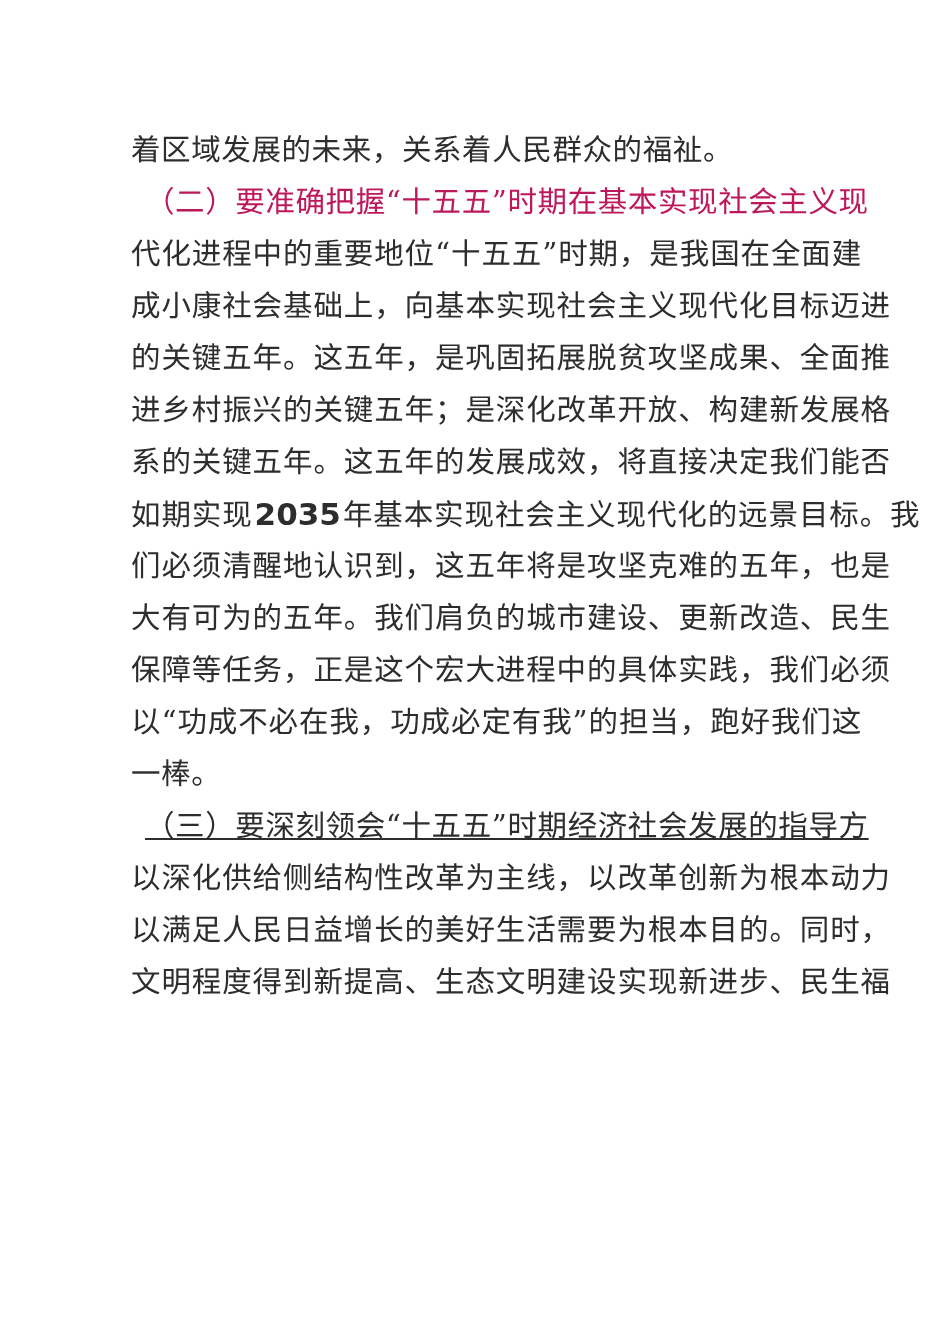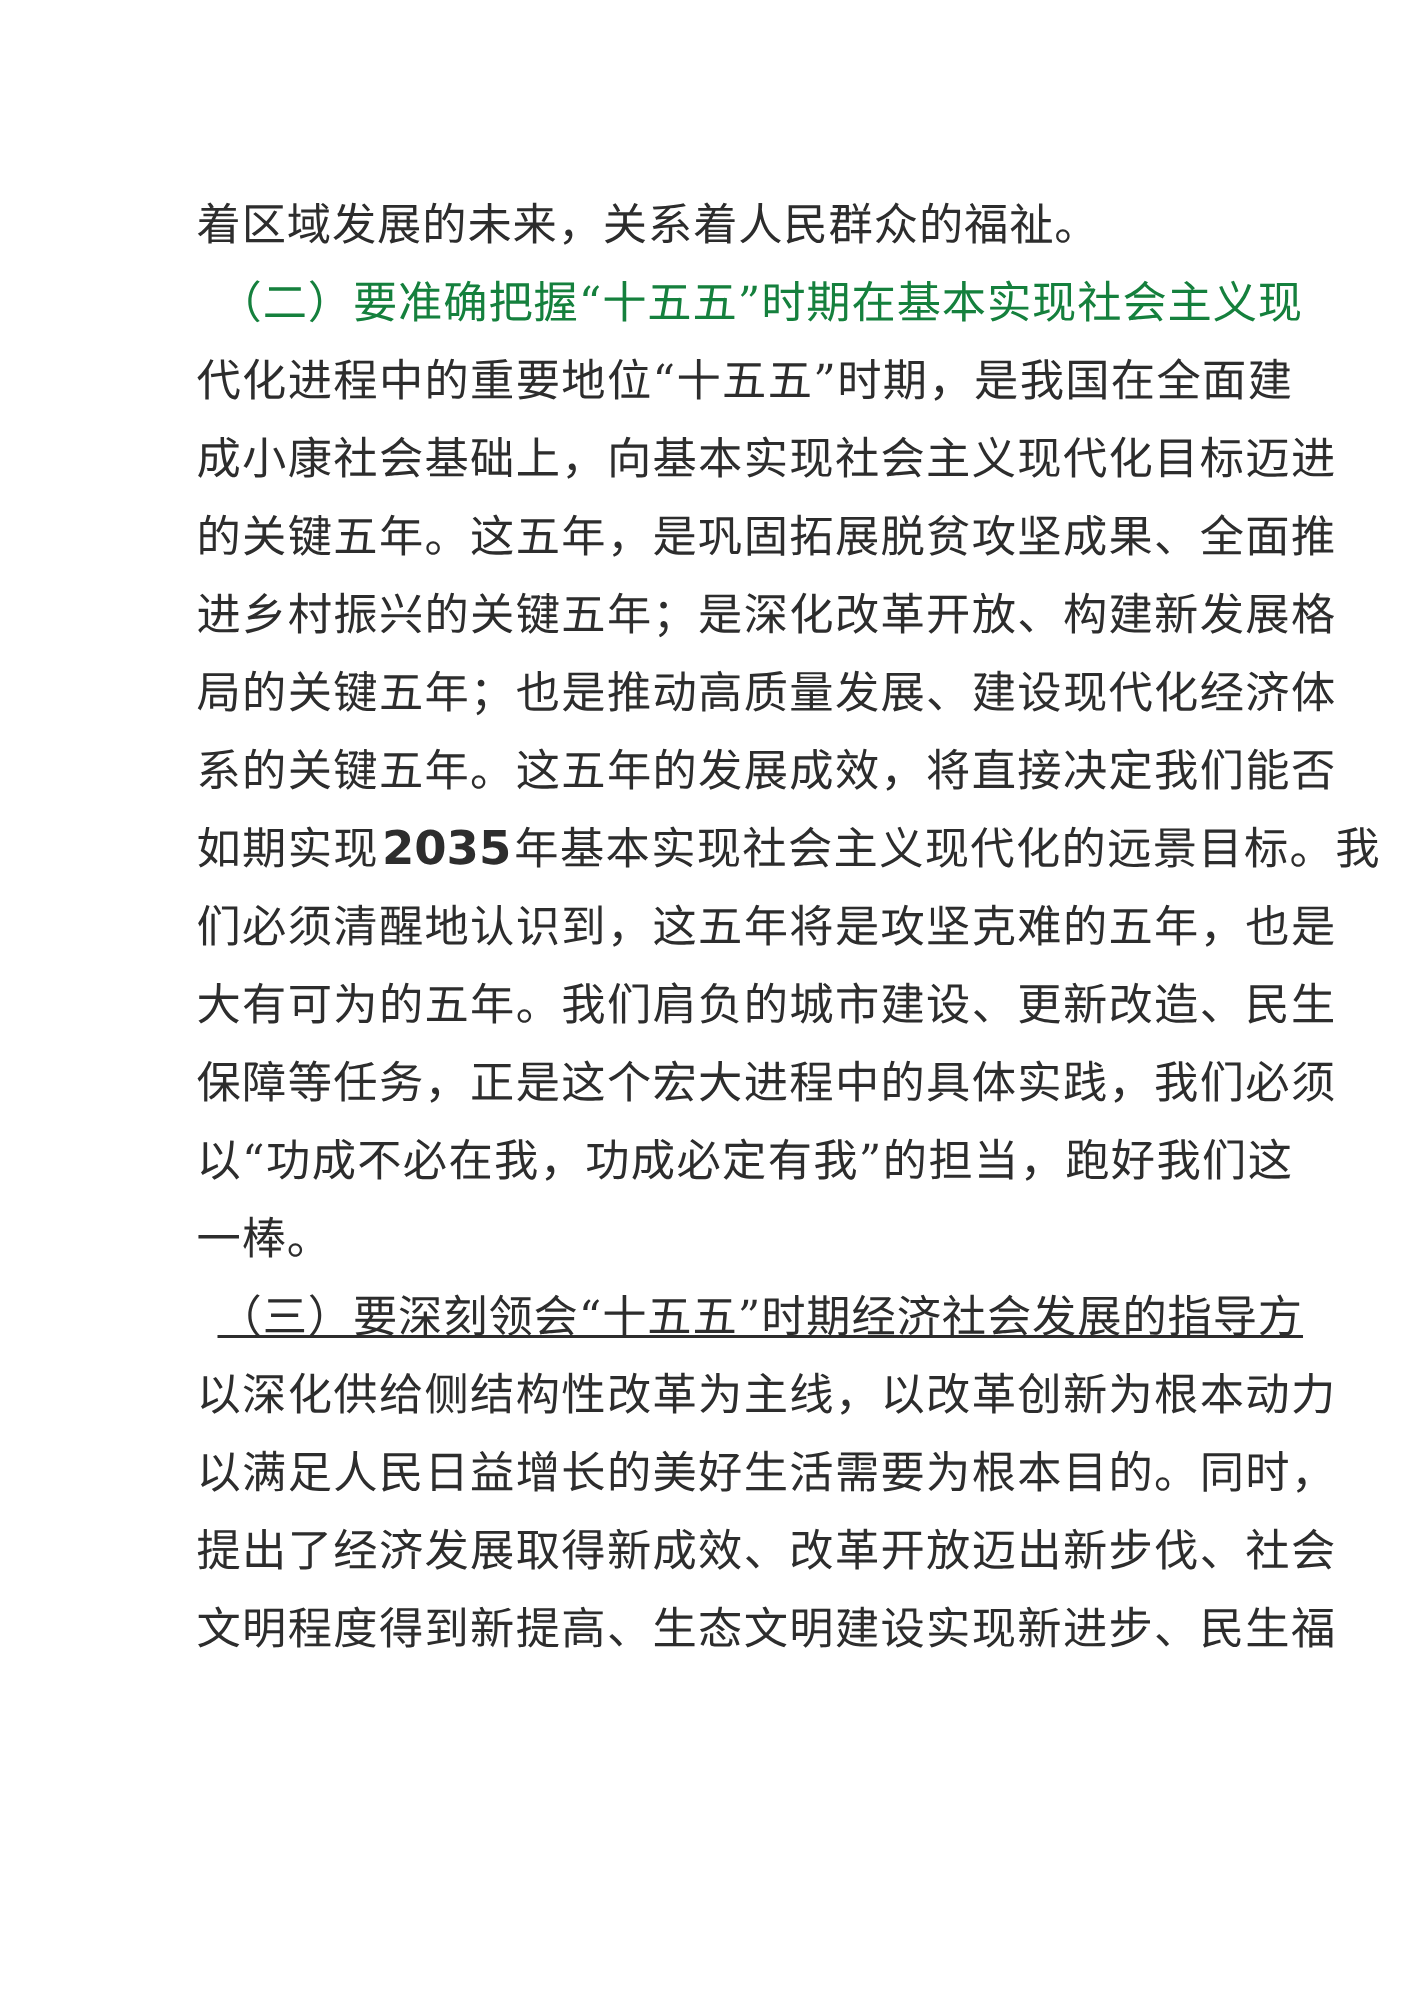--- a/index.html
+++ b/index.html
@@ -61,33 +61,31 @@
     padding: 0 2px;
   }
 </style>
 </head>
 <body>
 
 <div id="page" style="width: 950px; height: 1344px; background: rgb(255, 255, 255); margin-top: 12px;">
   <div id="doc-body" style="left: 131px; top: 112px;">
 
     <div class="doc-line short" style="line-height: 52px; height: 52px; color: rgb(45, 45, 45);">着区域发展的未来，关系着人民群众的福祉。</div>
-    <div class="doc-line indent" style="line-height: 52px; height: 52px; color: #15803d;">（二）要准确把握“十五五”时期在基本实现社会主义现</div>
+    <div class="doc-line indent" style="line-height: 52px; height: 52px; color: #be185d;">（二）要准确把握“十五五”时期在基本实现社会主义现</div>
     <div class="doc-line justify" style="line-height: 52px; height: 52px; color: rgb(45, 45, 45);">代化进程中的重要地位“十五五”时期，是我国在全面建</div>
     <div class="doc-line justify" style="line-height: 52px; height: 52px; color: rgb(45, 45, 45);">成小康社会基础上，向基本实现社会主义现代化目标迈进</div>
     <div class="doc-line justify" style="line-height: 52px; height: 52px; color: rgb(45, 45, 45);">的关键五年。这五年，是巩固拓展脱贫攻坚成果、全面推</div>
     <div class="doc-line justify" style="line-height: 52px; height: 52px; color: rgb(45, 45, 45);">进乡村振兴的关键五年；是深化改革开放、构建新发展格</div>
-    <div class="doc-line justify" style="line-height: 52px; height: 52px; color: rgb(45, 45, 45);">局的关键五年；也是推动高质量发展、建设现代化经济体</div>
     <div class="doc-line justify" style="line-height: 52px; height: 52px; color: rgb(45, 45, 45);">系的关键五年。这五年的发展成效，将直接决定我们能否</div>
     <div class="doc-line justify" style="line-height: 52px; height: 52px; color: rgb(45, 45, 45);">如期实现<span class="num">2035</span>年基本实现社会主义现代化的远景目标。我</div>
     <div class="doc-line justify" style="line-height: 52px; height: 52px; color: rgb(45, 45, 45);">们必须清醒地认识到，这五年将是攻坚克难的五年，也是</div>
     <div class="doc-line justify" style="line-height: 52px; height: 52px; color: rgb(45, 45, 45);">大有可为的五年。我们肩负的城市建设、更新改造、民生</div>
     <div class="doc-line justify" style="line-height: 52px; height: 52px; color: rgb(45, 45, 45);">保障等任务，正是这个宏大进程中的具体实践，我们必须</div>
     <div class="doc-line justify" style="line-height: 52px; height: 52px; color: rgb(45, 45, 45);">以“功成不必在我，功成必定有我”的担当，跑好我们这</div>
     <div class="doc-line short" style="line-height: 52px; height: 52px; color: rgb(45, 45, 45);">一棒。</div>
     <div class="doc-line indent" style="line-height: 52px; height: 52px; color: rgb(45, 45, 45); text-decoration: underline;">（三）要深刻领会“十五五”时期经济社会发展的指导方</div>
     <div class="doc-line justify" style="line-height: 52px; height: 52px; color: rgb(45, 45, 45);">以深化供给侧结构性改革为主线，以改革创新为根本动力</div>
     <div class="doc-line justify" style="line-height: 52px; height: 52px; color: rgb(45, 45, 45);">以满足人民日益增长的美好生活需要为根本目的。同时，</div>
-    <div class="doc-line justify" style="line-height: 52px; height: 52px; color: rgb(45, 45, 45);">提出了经济发展取得新成效、改革开放迈出新步伐、社会</div>
     <div class="doc-line justify" style="line-height: 52px; height: 52px; color: rgb(45, 45, 45);">文明程度得到新提高、生态文明建设实现新进步、民生福</div>
 
   </div>
 </div>
 
 </body></html>

